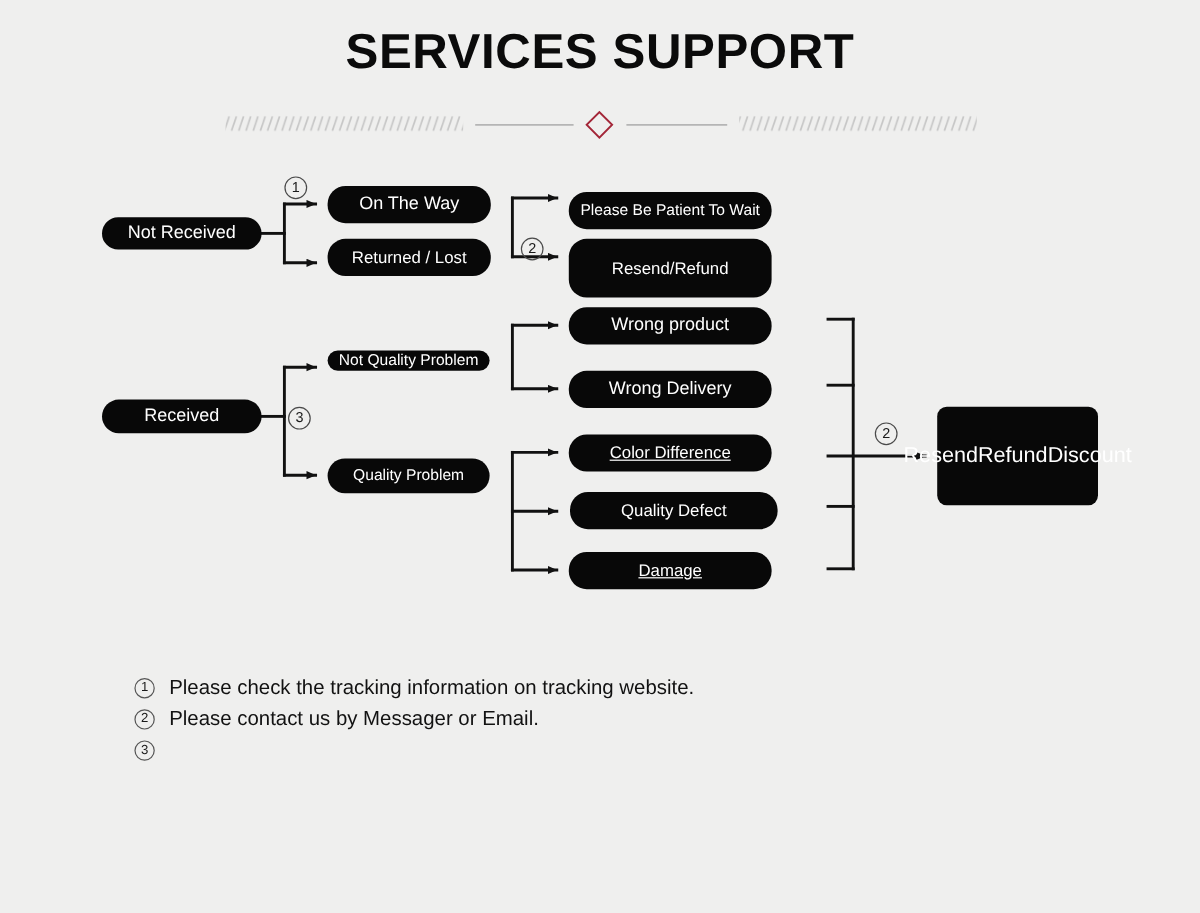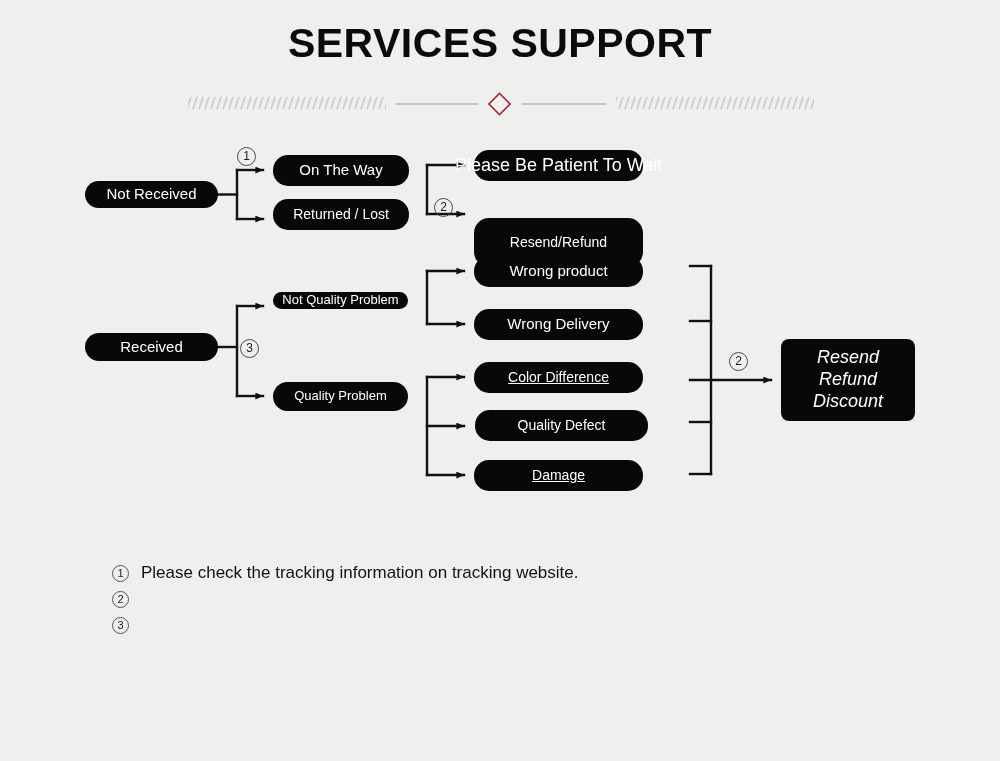--- a/index.html
+++ b/index.html
@@ -170,50 +170,51 @@
       <path d="M690,474 L711,474"></path>
       <path d="M711,266 L711,474"></path>
       <path d="M690,380 L771,380" marker-end="url(#ah)"></path>
     </g>
   </svg>
 
   <div id="node-layer">
       <div class="node" style="left: 85px; top: 181px; width: 133px; height: 27px; font-size: 15px;">Not Received</div>
       <div class="node" style="left: 273px; top: 155px; width: 136px; height: 31px; font-size: 15px;">On The Way</div>
       <div class="node" style="left: 273px; top: 199px; width: 136px; height: 31px; font-size: 14px;">Returned / Lost</div>
-      <div class="node" style="left: 474px; top: 150px; width: 169px; height: 31px; font-size: 18px;">Please Be Patient To Wait</div>
-      <div class="node" style="left: 474px; top: 199px; width: 169px; height: 49px; font-size: 14px; margin-top: 19px;">Resend/Refund</div>
+      <div class="node" style="left: 474px; top: 160px; width: 169px; height: 31px; font-size: 13px;">Please Be Patient To Wait</div>
+      <div class="node" style="left: 474px; top: 199px; width: 169px; height: 49px; font-size: 14px;">Resend/Refund</div>
       <div class="node" style="left: 85px; top: 333px; width: 133px; height: 28px; font-size: 15px;">Received</div>
       <div class="node" style="left: 273px; top: 292px; width: 135px; height: 17px; font-size: 13px;">Not Quality Problem</div>
       <div class="node" style="left: 273px; top: 382px; width: 135px; height: 29px; font-size: 13px;">Quality Problem</div>
       <div class="node" style="left: 474px; top: 256px; width: 169px; height: 31px; font-size: 15px;">Wrong product</div>
       <div class="node" style="left: 474px; top: 309px; width: 169px; height: 31px; font-size: 15px;">Wrong Delivery</div>
       <div class="node" style="left: 474px; top: 362px; width: 169px; height: 31px; font-size: 14px; text-decoration: underline;">Color Difference</div>
       <div class="node" style="left: 475px; top: 410px; width: 173px; height: 31px; font-size: 14px;">Quality Defect</div>
       <div class="node" style="left: 474px; top: 460px; width: 169px; height: 31px; font-size: 14px; text-decoration: underline;">Damage</div>
-      <div class="node final" style="left: 781px; top: 339px; width: 134px; height: 82px; font-size: 18px; flex-direction: column; font-style: italic;">
+      <div class="node final" style="left: 781px; top: 339px; width: 134px; height: 82px; font-size: 18px; flex-direction: row;">
         <span>Resend</span>
         <span>Refund</span>
         <span>Discount</span>
       </div>
     </div>
 
   <div id="badge-layer">
       <div class="badge" style="left: 237px; top: 147px;">1</div>
       <div class="badge" style="left: 434px; top: 198px;">2</div>
       <div class="badge" style="left: 240px; top: 339px;">3</div>
       <div class="badge" style="left: 729px; top: 352px;">2</div>
     </div>
 
   <div id="notes">
       <div class="note-row">
         <span class="note-num">1</span>
         <span class="note-text">Please check the tracking information on tracking website.</span>
       </div>
       <div class="note-row">
         <span class="note-num">2</span>
+        <span class="note-text">Please contact us by Messager or Email.</span>
       </div>
       <div class="note-row">
         <span class="note-num">3</span>
       </div>
     </div>
 
 </div>
 
 </body></html>

